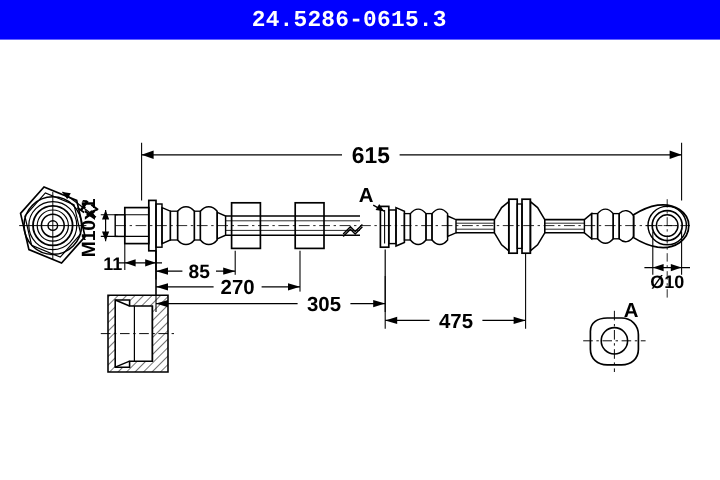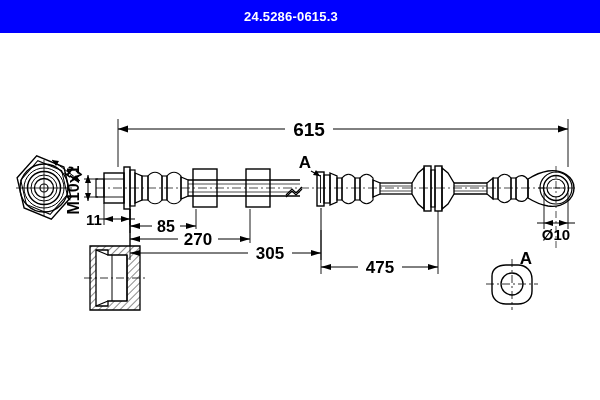--- a/index.html
+++ b/index.html
@@ -26,24 +26,24 @@
     width: 600px;
     height: 33px;
     background: #0000ff;
     display: flex;
     align-items: center;
     justify-content: center;
   }
   #header-bar .htext {
     color: #ffffff;
     font-weight: bold;
-    font-size: 13px;
+    font-size: 19px;
     letter-spacing: 0.2px;
     white-space: pre;
-    font-family: Liberation Sans, sans-serif;
+    font-family: Liberation Mono, monospace;
   }
   #header-bar .gap {
     display: inline-block;
     width: 18px;
   }
   #drawing {
     position: absolute;
     left: 0;
     top: 33px;
     width: 600px;

